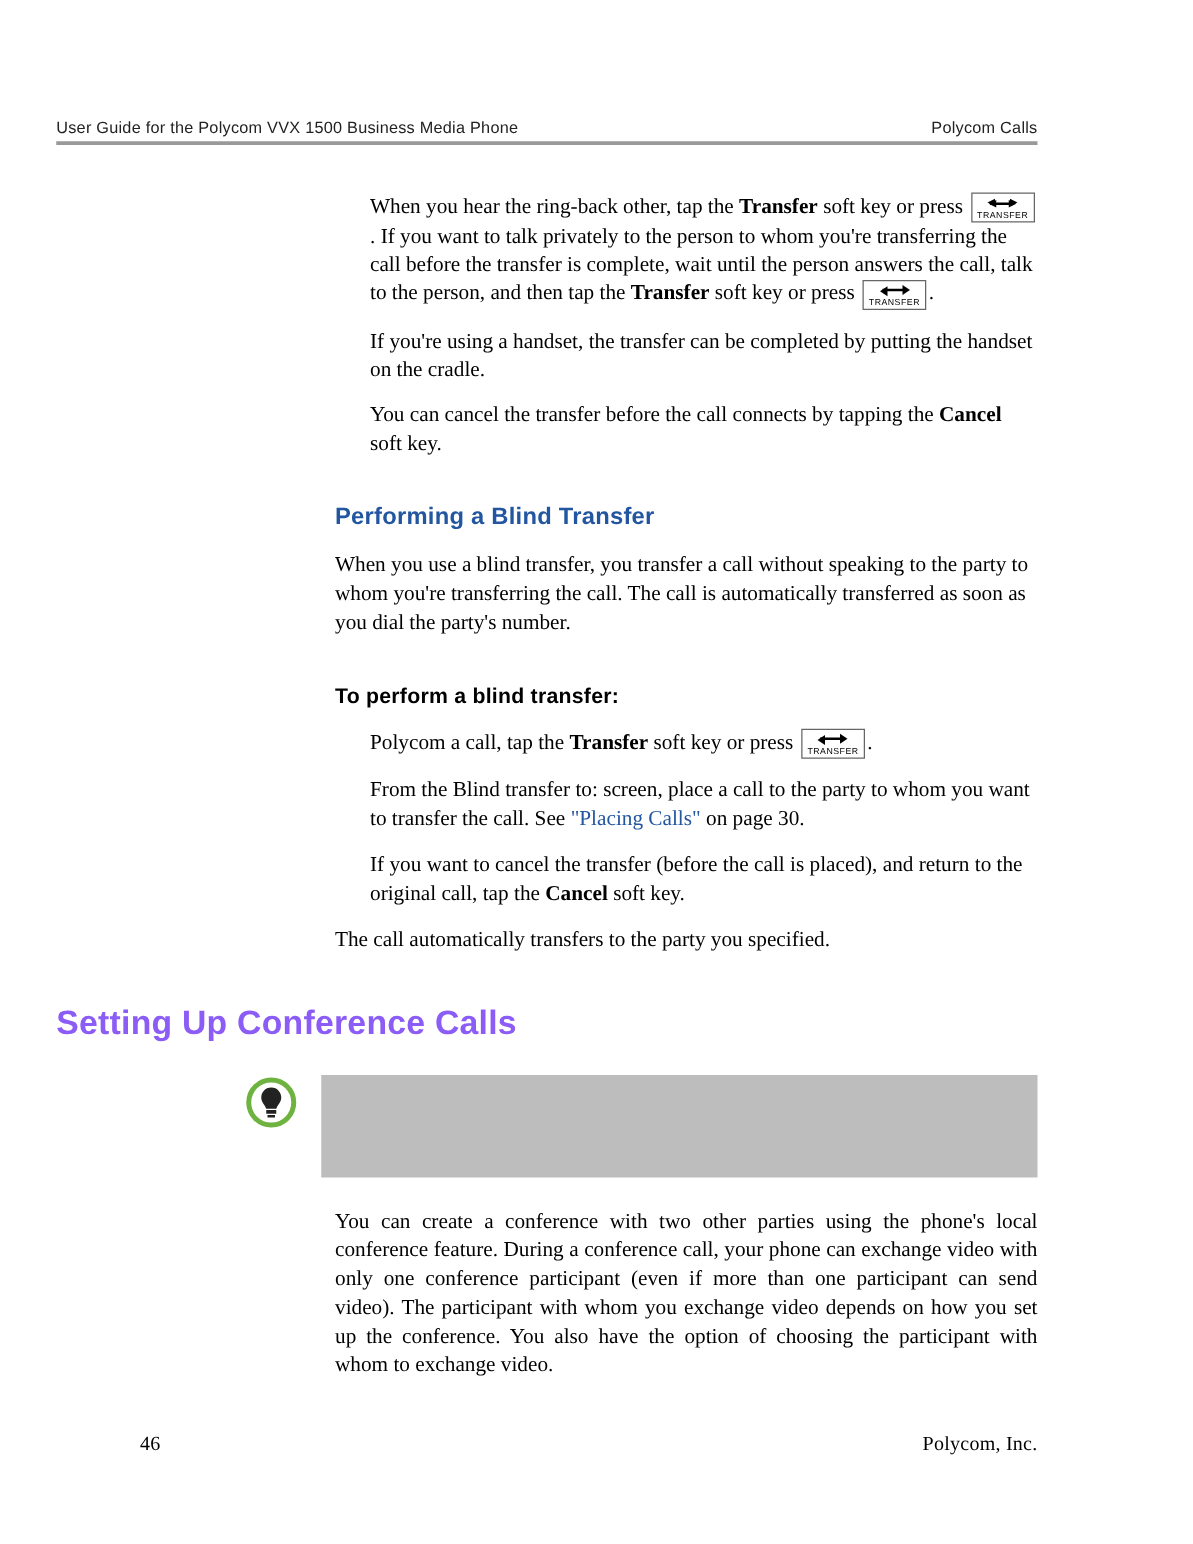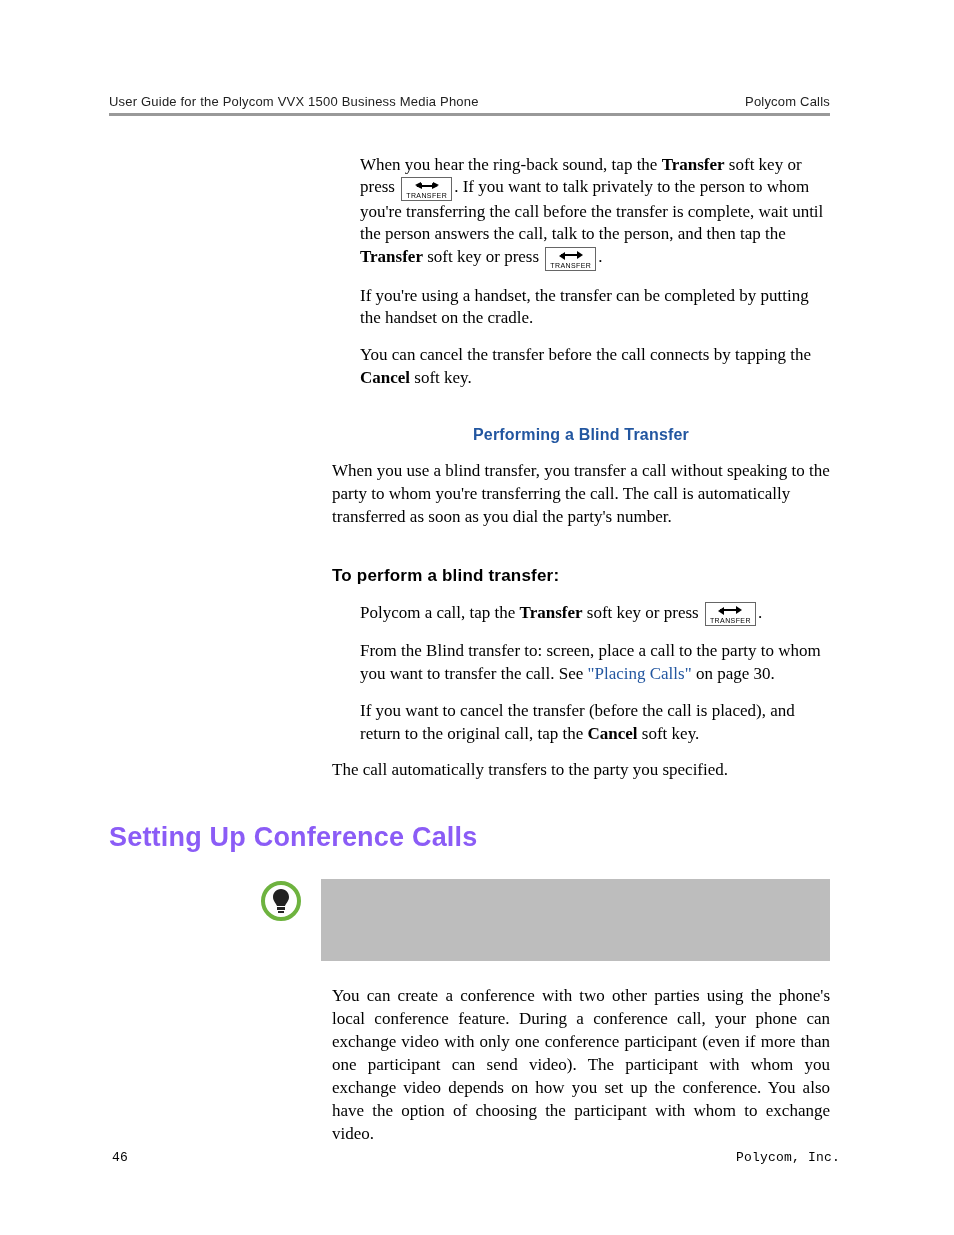--- a/index.html
+++ b/index.html
@@ -7,21 +7,21 @@
     padding: 0;
     background: #fff;
     font-family: "Palatino Linotype", "Book Antiqua", Palatino, serif;
     color: #000;
   }
   .page {
     width: 940px;
     height: 1235px;
     position: relative;
     box-sizing: border-box;
-    padding: 94px 110px 0 109px;
+    padding: 94px 110px 0 45px;
   }
   .header-row {
     display: flex;
     justify-content: space-between;
     font-family: "Arial Narrow", Arial, sans-serif;
     font-size: 13px;
     color: #222;
     letter-spacing: 0.2px;
     margin-bottom: 4px;
   }
@@ -58,24 +58,23 @@
     font-family: Arial, sans-serif;
     font-size: 7px;
     letter-spacing: 0.4px;
     display: block;
     margin-top: 1px;
   }
   .h2 {
     font-family: "Arial Narrow", Arial, sans-serif;
     color: #2256a0;
     font-weight: bold;
-    font-size: 16px;
+    font-size: 19px;
     margin: 34px 0 14px 0;
     letter-spacing: 0.2px;
-    text-align: center;
   }
   .h3-steps {
     font-family: "Arial Narrow", Arial, sans-serif;
     font-weight: bold;
     font-size: 17px;
     margin: 36px 0 14px 0;
     letter-spacing: 0.2px;
   }
   .link { color: #2256a0; }
   .h1 {
@@ -98,44 +97,44 @@
     margin-right: 18px;
   }
   .note-gray {
     flex: 1;
     background: #bdbdbd;
     height: 82px;
   }
   .footer {
     position: absolute;
     left: 112px;
-    right: 100px;
+    right: 110px;
     bottom: 70px;
     display: flex;
     justify-content: space-between;
-    font-family: Liberation Mono, monospace;
-    font-size: 13px;
+    font-family: Liberation Serif, serif;
+    font-size: 16px;
     letter-spacing: 0.2px;
   }
 </style>
 </head>
 <body>
 
 <div class="page">
 
   <div class="header-row">
     <span>User Guide for the Polycom VVX 1500 Business Media Phone</span>
     <span>Polycom Calls</span>
   </div>
   <div class="hr"></div>
 
   <div class="content">
 
     <p class="para para-indent">
-      <span>When you hear the ring-back sound, tap the </span><span class="bold">Transfer</span><span> soft key or press </span>
+      <span>When you hear the ring-back other, tap the </span><span class="bold">Transfer</span><span> soft key or press </span>
       <span class="transfer-key">
         <svg width="26" height="12" viewBox="0 0 26 12">
             <path d="M3 7 L18 7 L18 4 L24 7 L18 10 L18 7 M8 7 L8 10 L2 7 L8 4 L8 7" fill="#000"></path>
             <line x1="3" y1="7" x2="21" y2="7" stroke="#000" stroke-width="2"></line>
             <polygon points="19,3 25,6 19,9" fill="#000"></polygon>
             <polygon points="7,4 1,7 7,10" fill="#000" transform="translate(0,-1)"></polygon>
           </svg>
         <span class="transfer-label">TRANSFER</span>
       </span><span>. If you want to talk privately to the person to whom you're transferring the call before the transfer is complete, wait until the person answers the call, talk to the person, and then tap the </span><span class="bold">Transfer</span><span> soft key or press </span>
       <span class="transfer-key">

